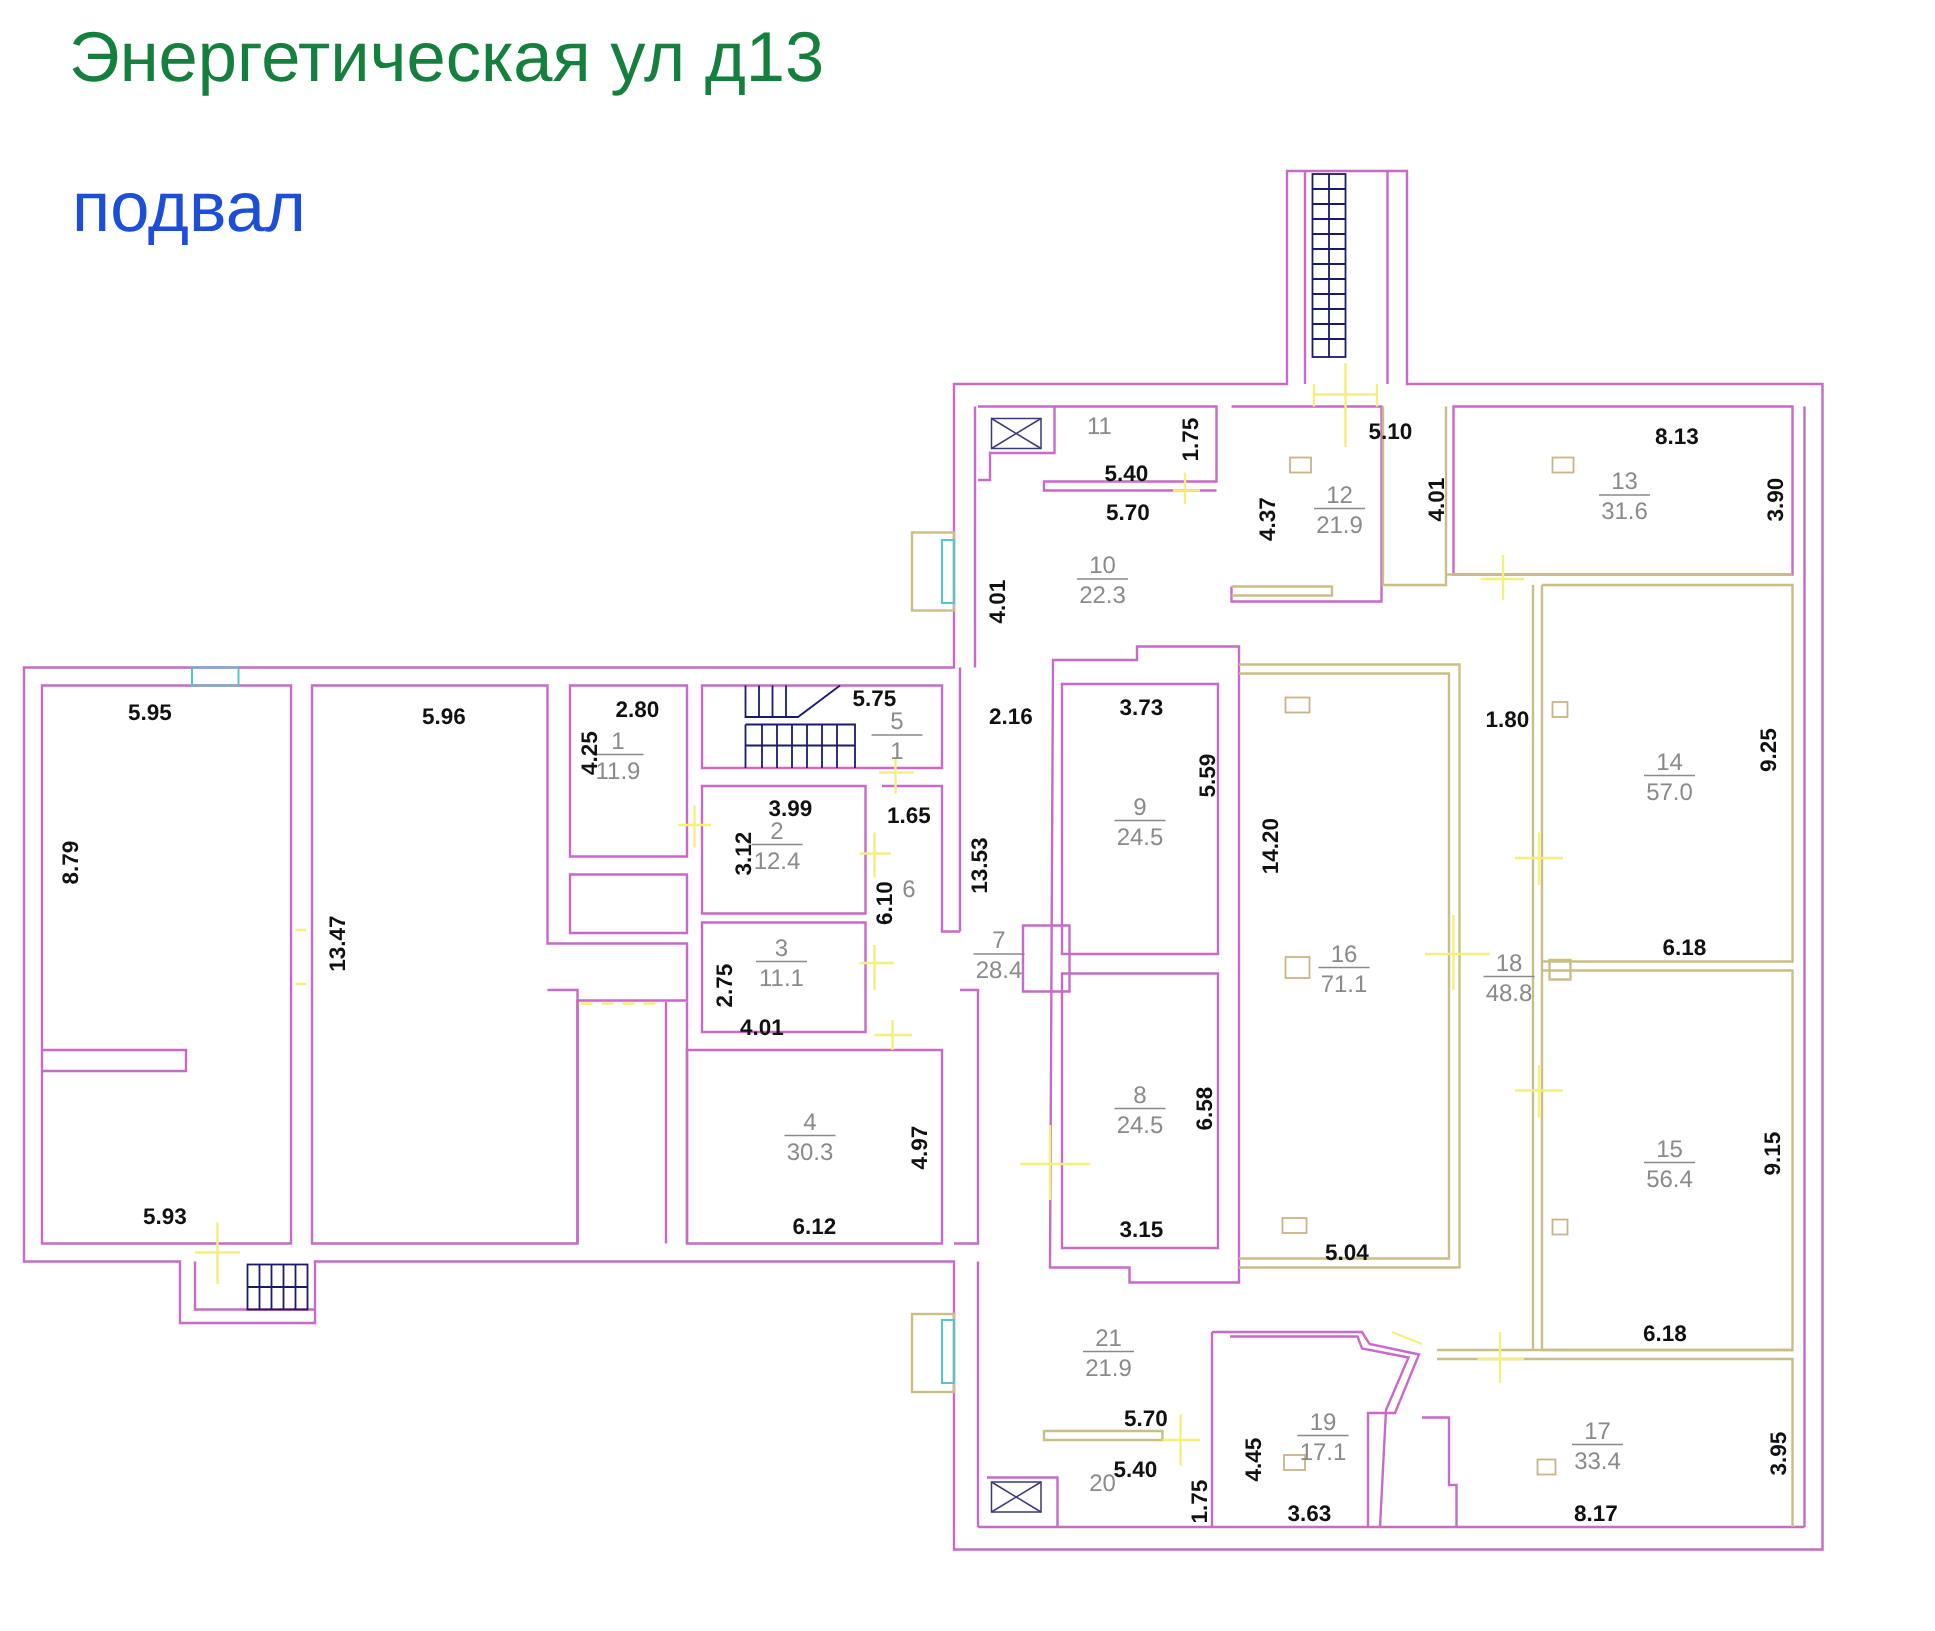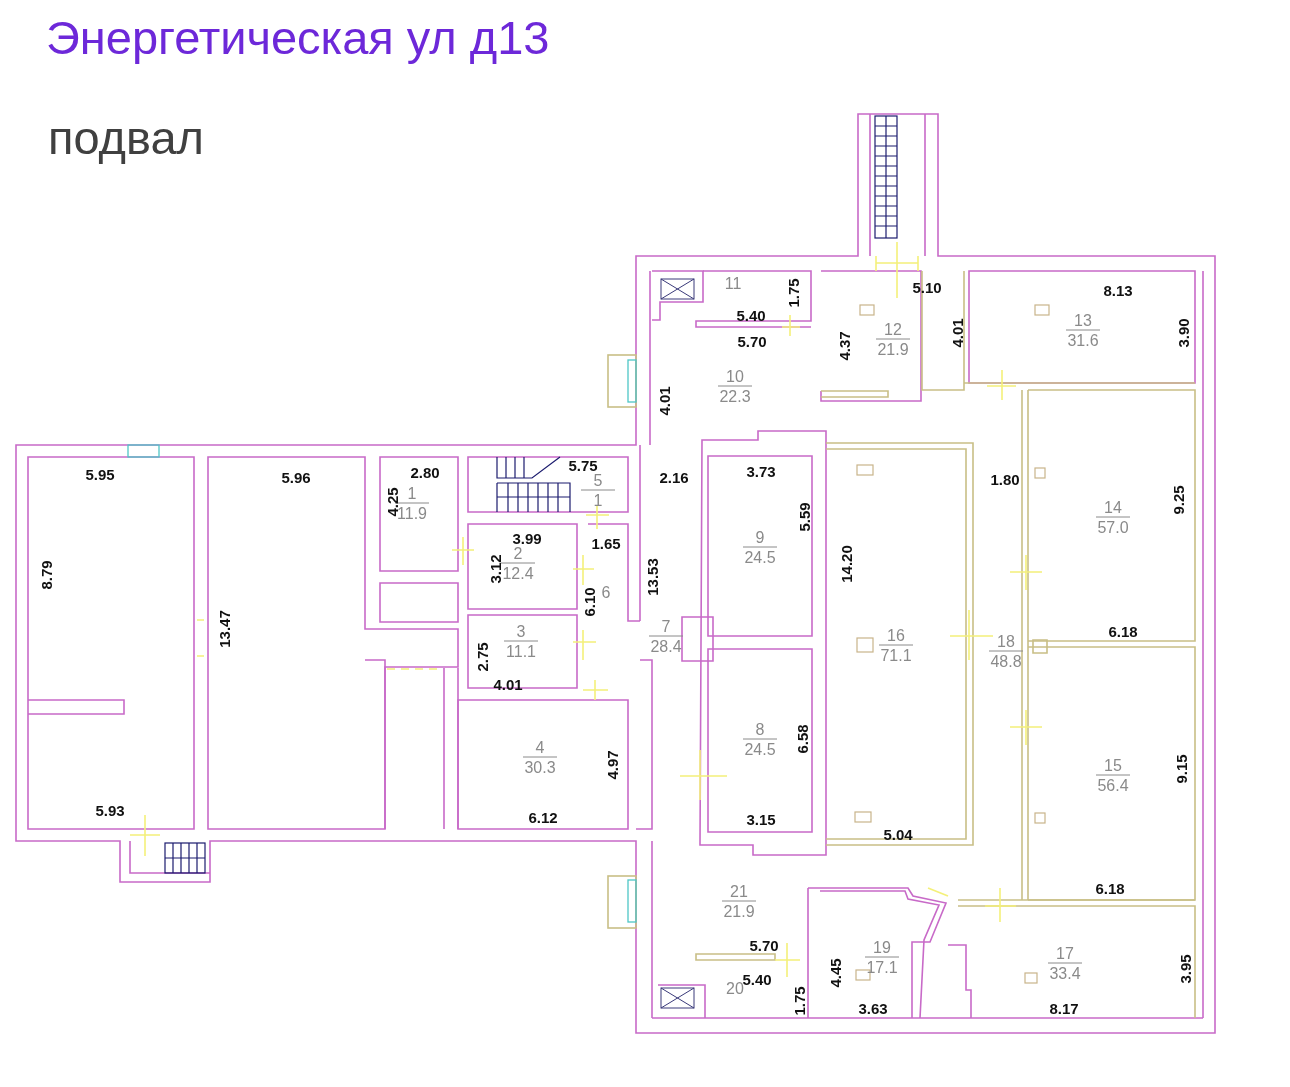--- a/index.html
+++ b/index.html
@@ -1,18 +1,18 @@
 <!DOCTYPE html>
 <html><head>
 <meta charset="utf-8">
 <style>
   html, body { margin: 0; padding: 0; background: #ffffff; }
   body { width: 1290px; height: 1087px; position: relative; overflow: hidden; font-family: "Liberation Sans", sans-serif; }
-  .title { position: absolute; left: 46px; top: 14px; font-size: 47px; color: #6d28d9; letter-spacing: 0px; line-height: 1; }
-  .subtitle { position: absolute; left: 48px; top: 114px; font-size: 47px; color: #404040; line-height: 1; }
+  .title { position: absolute; left: 46px; top: 14px; font-size: 47px; color: #15803d; letter-spacing: 0px; line-height: 1; }
+  .subtitle { position: absolute; left: 48px; top: 114px; font-size: 47px; color: #1d4ed8; line-height: 1; }
   svg#plan { position: absolute; left: 0; top: 0; }
   .w { fill: none; stroke: #c86ac8; stroke-width: 1.6; }
   .wi { fill: none; stroke: #c9bf86; stroke-width: 1.6; }
   .win { fill: none; stroke: #4fc7c7; stroke-width: 1.3; }
   .door { stroke: #f4f07a; stroke-width: 1.6; fill: none; }
   .stair { stroke: #1b1b6e; stroke-width: 1.2; fill: none; }
   .vent { stroke: #3a3a7a; stroke-width: 1; fill: none; }
   .box { fill: none; stroke: #c9b48a; stroke-width: 1.2; }
   .dim { font-family: "Liberation Sans", sans-serif; font-weight: bold; font-size: 15px; fill: #111; }
   .rn { font-family: "Liberation Sans", sans-serif; font-size: 16px; fill: #8a8a8a; }

